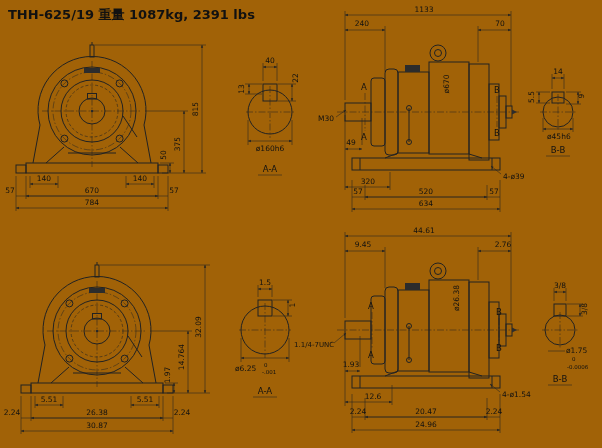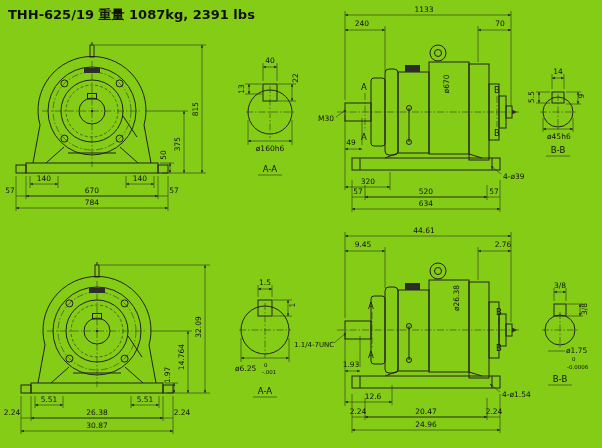--- a/index.html
+++ b/index.html
@@ -1,16 +1,16 @@
 <!DOCTYPE html>
 <html><head>
 <meta charset="utf-8">
 <style>
   html,body{margin:0;padding:0;background:#e8e8e8;}
-  .page{position:relative;width:602px;height:448px;background:#84cc16;overflow:hidden;
+  .page{position:relative;width:602px;height:448px;background:#a16207;overflow:hidden;
         font-family:"DejaVu Sans","Liberation Sans",sans-serif;}
   .title{position:absolute;left:8px;top:6px;font-size:13px;font-weight:bold;color:#111;white-space:nowrap;}
   .title .wvalue{font-weight:bold;}
   svg{position:absolute;left:0;top:0;}
   .o{fill:none;stroke:#222;stroke-width:1;}
   .f{fill:#2c2c2c;stroke:none;}
   .d{fill:none;stroke:#222;stroke-width:.55;}
   .cl{fill:none;stroke:#222;stroke-width:.5;stroke-dasharray:7 2 1.5 2;}
   .hid{fill:none;stroke:#222;stroke-width:.6;stroke-dasharray:3 2;}
   text{font-family:"DejaVu Sans","Liberation Sans",sans-serif;fill:#111;}

